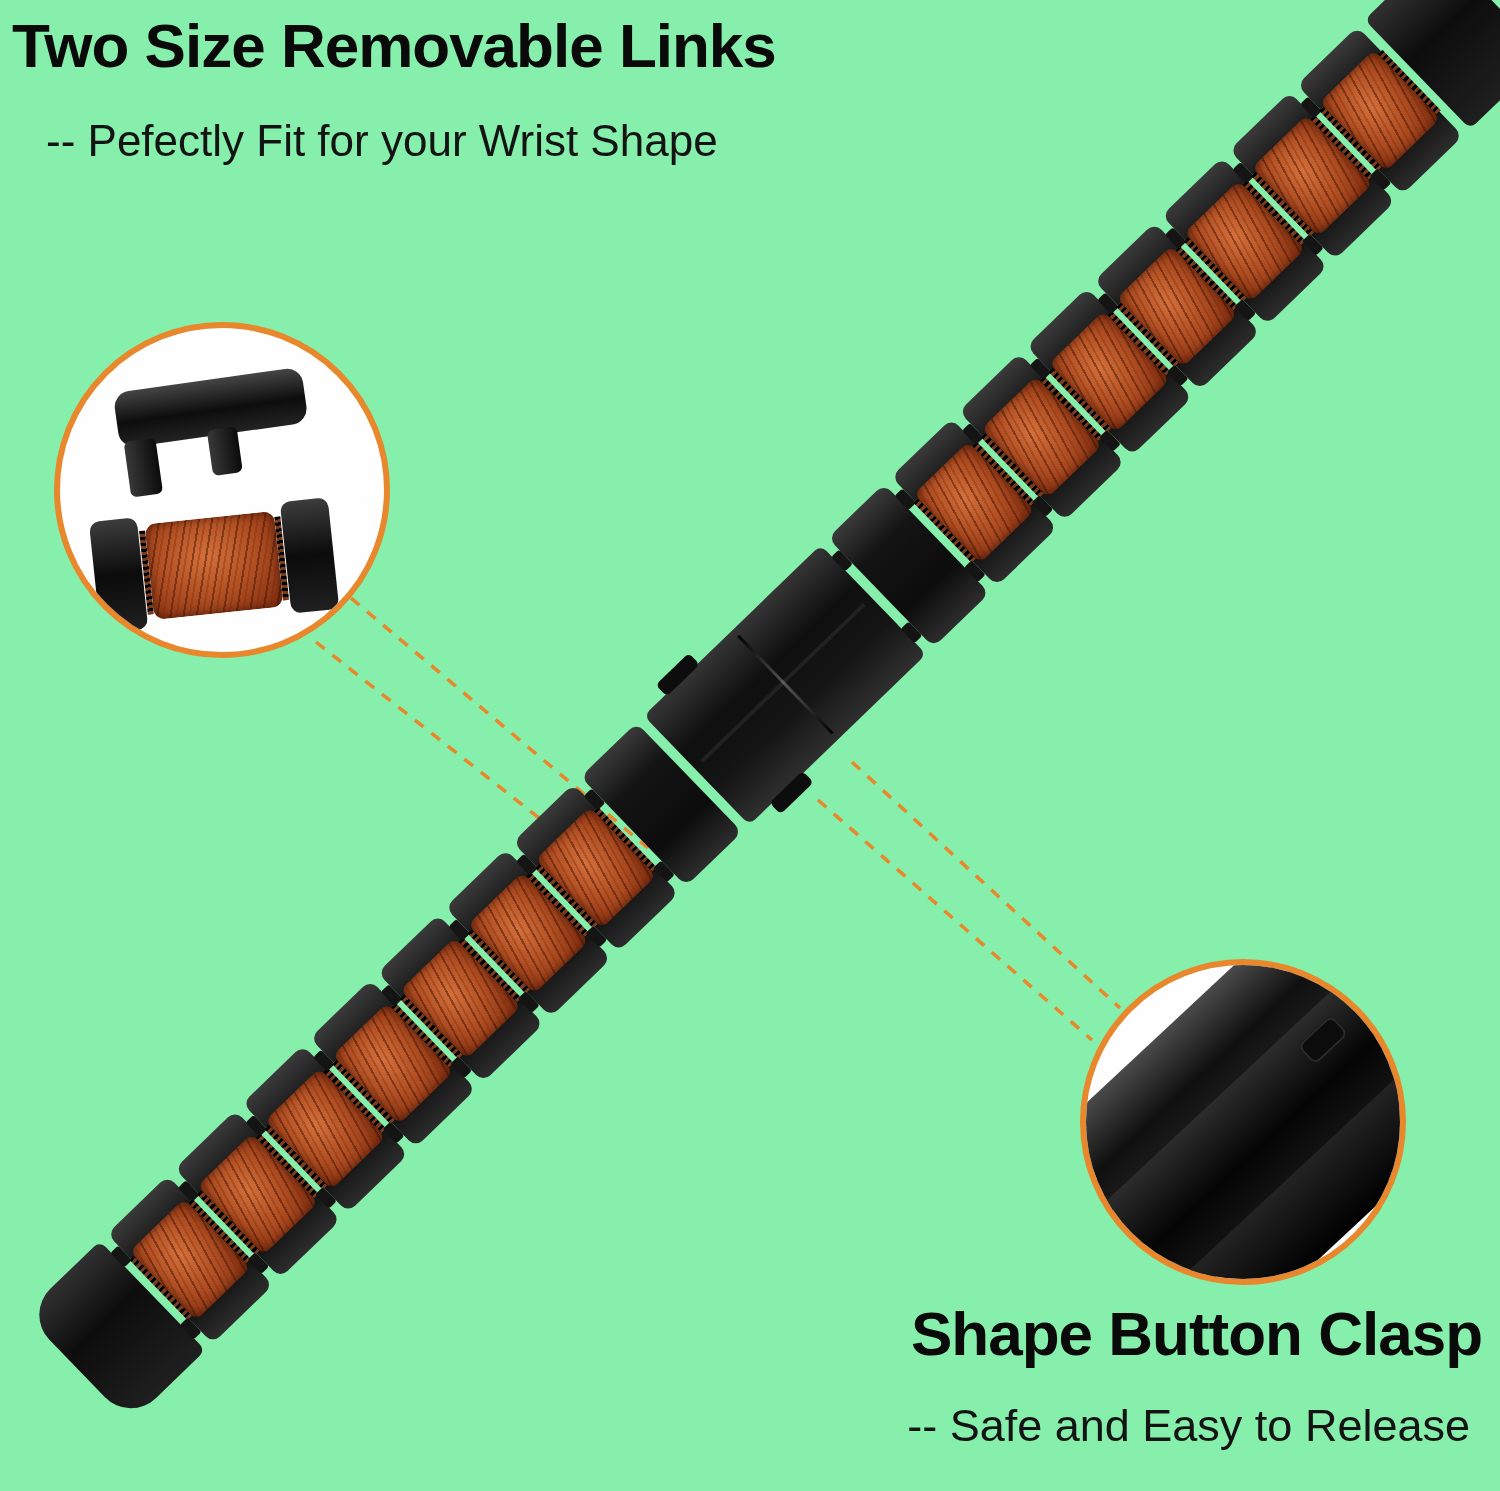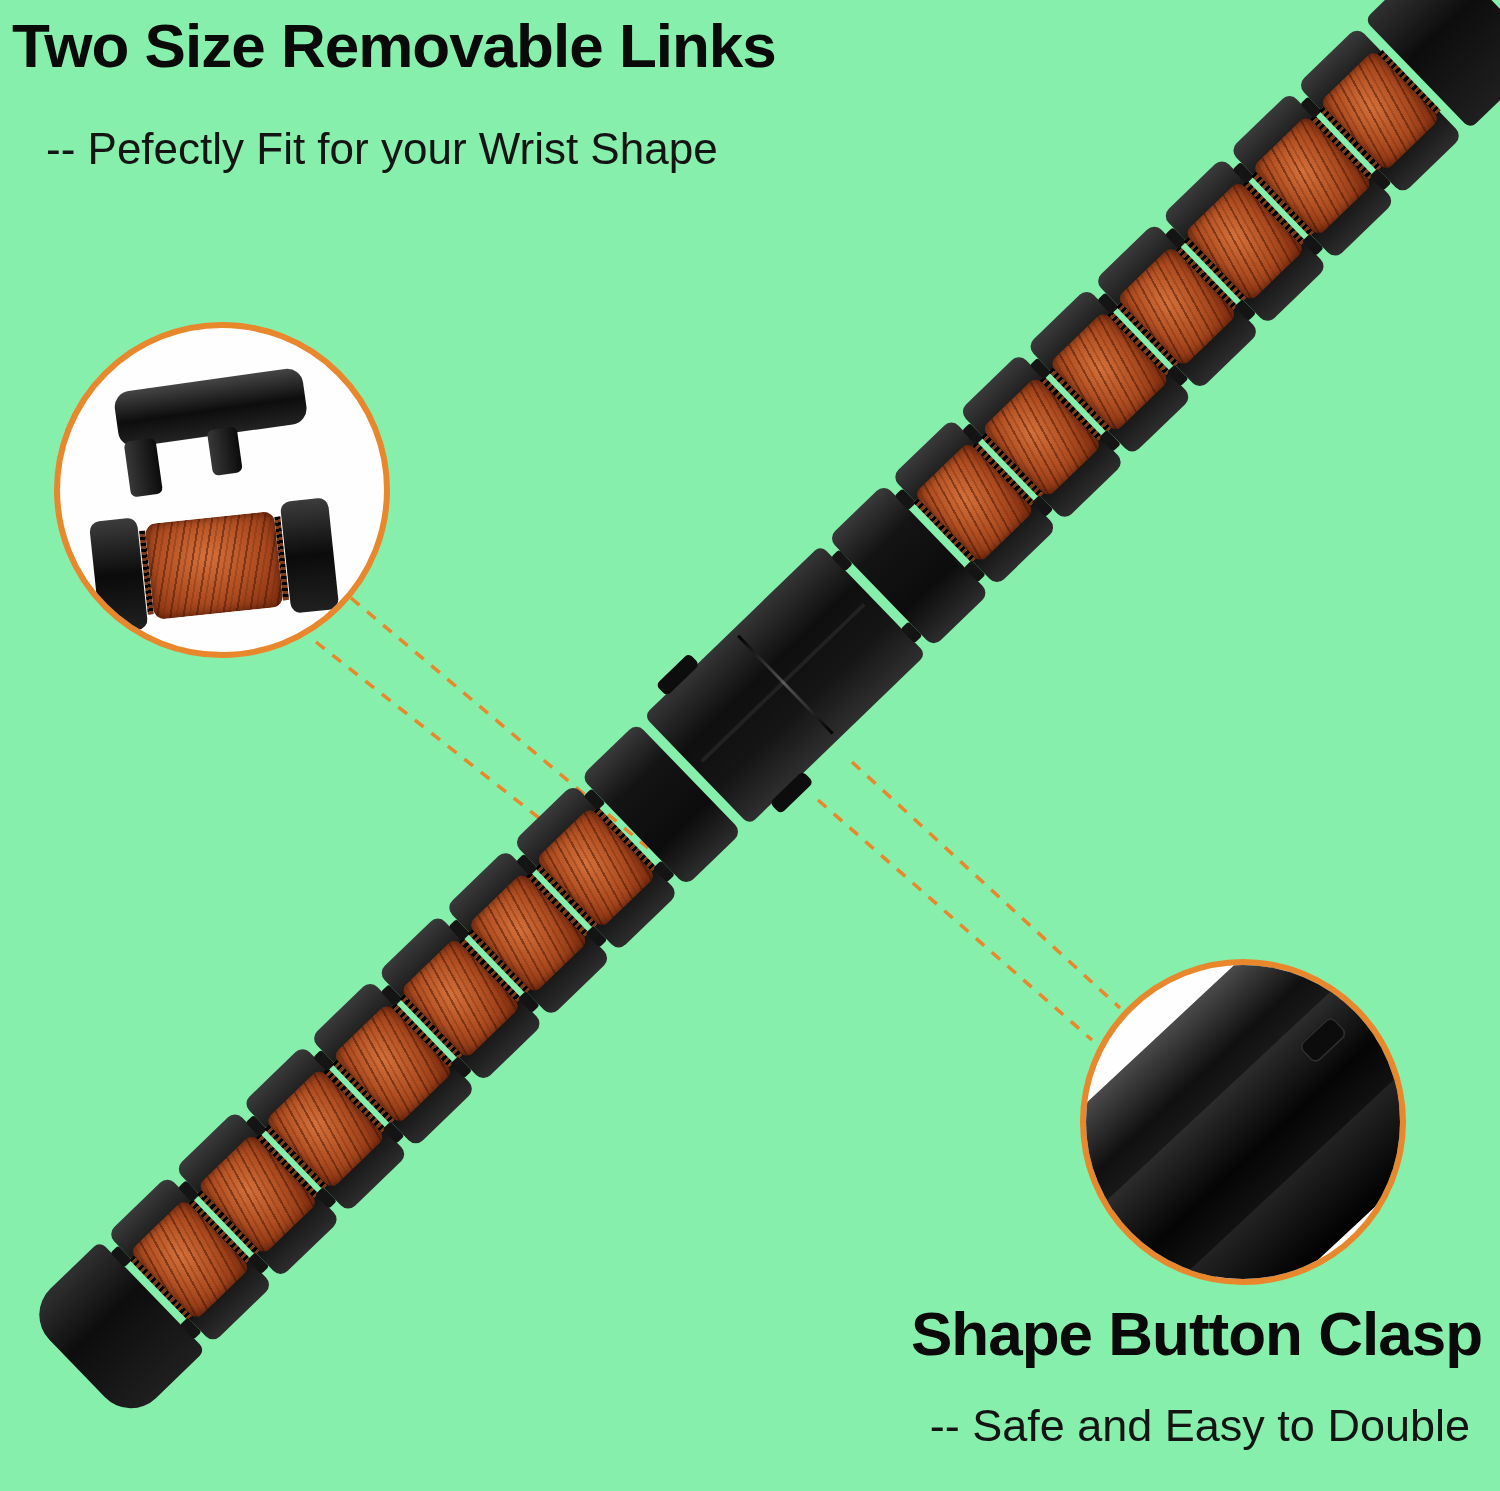--- a/index.html
+++ b/index.html
@@ -4,21 +4,21 @@
 <style>
   html,body{margin:0;padding:0;background:#fff;}
   .canvas{
     position:relative;width:1500px;height:1491px;background:#86efac;
     overflow:hidden;font-family:"Liberation Sans",sans-serif;text-align:right;
   }
   
   .headline{position:absolute;margin:0;color:#0a0a0a;font-weight:700;letter-spacing:-1px;white-space:nowrap;}
   .subline{position:absolute;margin:0;color:#141414;font-weight:400;white-space:nowrap;}
   #title-top{left:12px;top:10px;font-size:62px;}
-  #sub-top{left:46px;top:124px;font-size:44px;}
+  #sub-top{left:46px;top:116px;font-size:44px;}
   #title-bottom{right:18px;top:1298px;font-size:62px;}
   #sub-bottom{right:30px;top:1400px;font-size:45px;}
 
   
   .connectors{position:absolute;left:0;top:0;z-index:2;pointer-events:none;}
 
   
   .band{
     position:absolute;left:-199px;top:609px;width:1968px;height:152px;
     display:flex;gap:10px;align-items:stretch;z-index:3;
@@ -98,21 +98,21 @@
     background:#0c0c0c;border-radius:8px;box-shadow:inset 0 0 0 2px #2b2b2b;}
 </style>
 </head>
 <body>
 
 <div class="canvas">
 
   <h1 class="headline" id="title-top">Two Size Removable Links</h1>
   <p class="subline" id="sub-top">-- Pefectly Fit for your Wrist Shape</p>
   <h1 class="headline" id="title-bottom">Shape Button Clasp</h1>
-  <p class="subline" id="sub-bottom">-- Safe and Easy to Double</p>
+  <p class="subline" id="sub-bottom">-- Safe and Easy to Release</p>
 
   <svg class="connectors" width="1500" height="1491" viewBox="0 0 1500 1491">
     <line x1="351" y1="598" x2="648" y2="848" stroke-width="3.5" stroke-dasharray="11 10" stroke="#E8872B"></line>
     <line x1="316" y1="642" x2="620" y2="882" stroke-width="3.5" stroke-dasharray="11 10" stroke="#E8872B"></line>
     <line x1="852" y1="762" x2="1120" y2="1008" stroke-width="3.5" stroke-dasharray="11 10" stroke="#E8872B"></line>
     <line x1="818" y1="800" x2="1092" y2="1040" stroke-width="3.5" stroke-dasharray="11 10" stroke="#E8872B"></line>
   </svg>
 
   <div class="band" style="transform: rotate(-44deg);">
     <div class="endcap left"></div>

